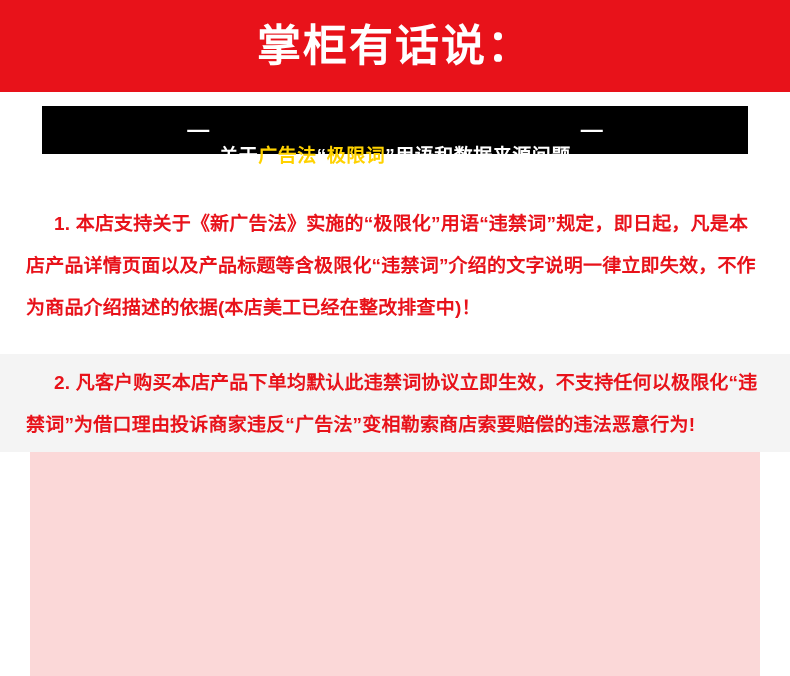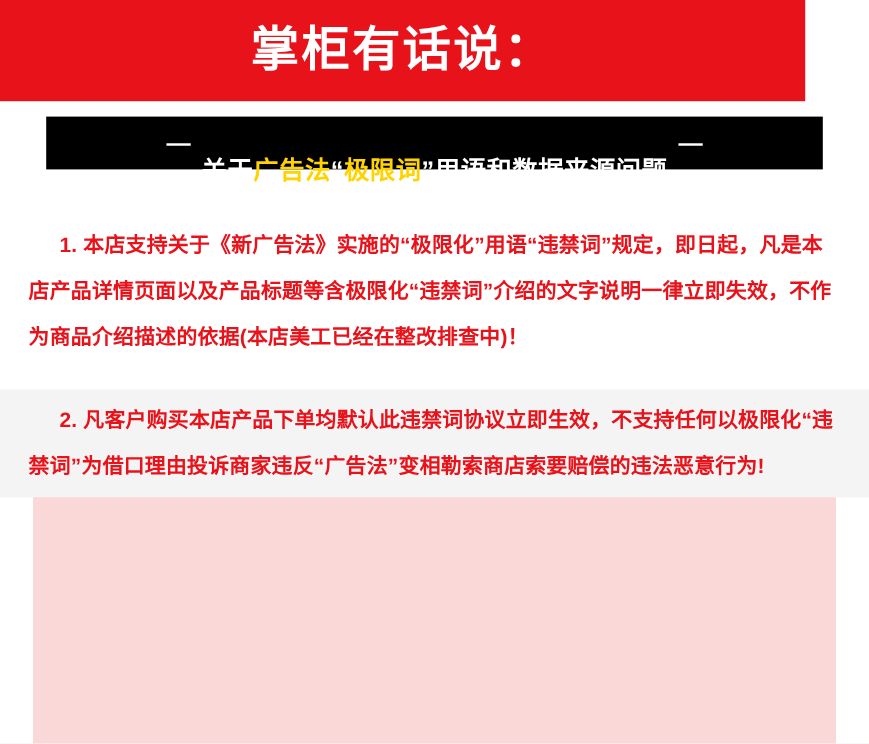--- a/index.html
+++ b/index.html
@@ -20,21 +20,21 @@
     height: 676px;
     background: #ffffff;
     box-sizing: border-box;
   }
 
   
   .banner {
     position: absolute;
     left: 0;
     top: 0;
-    width: 732px;
+    width: 790px;
     height: 92px;
     background: #e8121a;
     display: flex;
     align-items: center;
     justify-content: center;
   }
   .banner-title {
     color: #ffffff;
     font-size: 44px;
     font-weight: bold;
@@ -57,21 +57,21 @@
     gap: 10px;
   }
   .dash {
     color: #ffffff;
     font-size: 22px;
     line-height: 1;
     font-weight: bold;
   }
   .subbar-text {
     color: #ffffff;
-    font-size: 23px;
+    font-size: 19px;
     font-weight: bold;
     white-space: nowrap;
     letter-spacing: 0.5px;
     margin-top: 46px;
   }
   .subbar-text .hl {
     color: #ffd200;
   }
 
   

